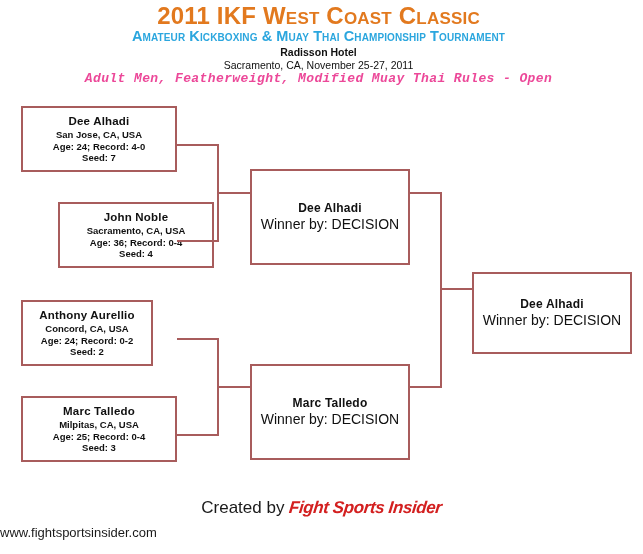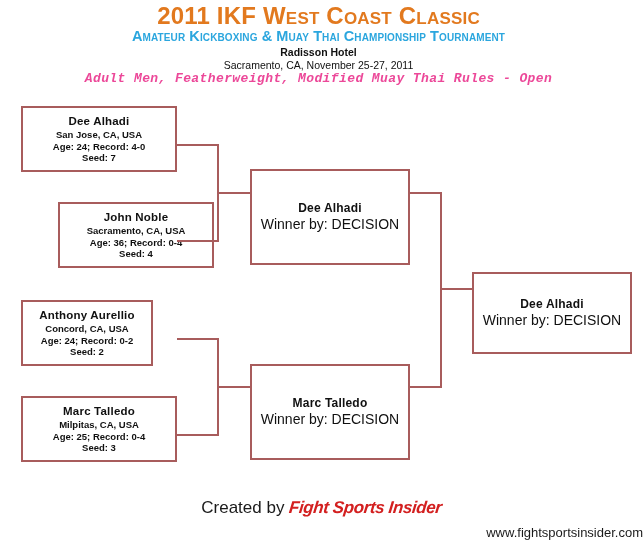--- a/index.html
+++ b/index.html
@@ -73,21 +73,21 @@
   #footer-credit{
     position:absolute;left:0;width:643px;top:498px;text-align:center;
     white-space:nowrap;font-size:17px;color:#1a1a1a;
   }
   #credit-brand{
     font-weight:bold;font-style:italic;color:#D32020;
     font-family:"Liberation Sans Narrow","Liberation Sans",sans-serif;
     letter-spacing:-.4px;transform:skewX(-6deg);display:inline-block;
   }
   #footer-url{
-    position:absolute;left:0;width:643px;top:525px;text-align:right;
+    position:absolute;left:0;width:643px;top:525px;text-align:left;
     font-size:13px;color:#1a1a1a;
   }
 </style>
 </head>
 <body>
 
 <div id="sheet">
 
   <div class="hdr" id="title-main">2011 IKF West Coast Classic</div>
   <div class="hdr" id="title-sub">Amateur Kickboxing &amp; Muay Thai Championship Tournament</div>

